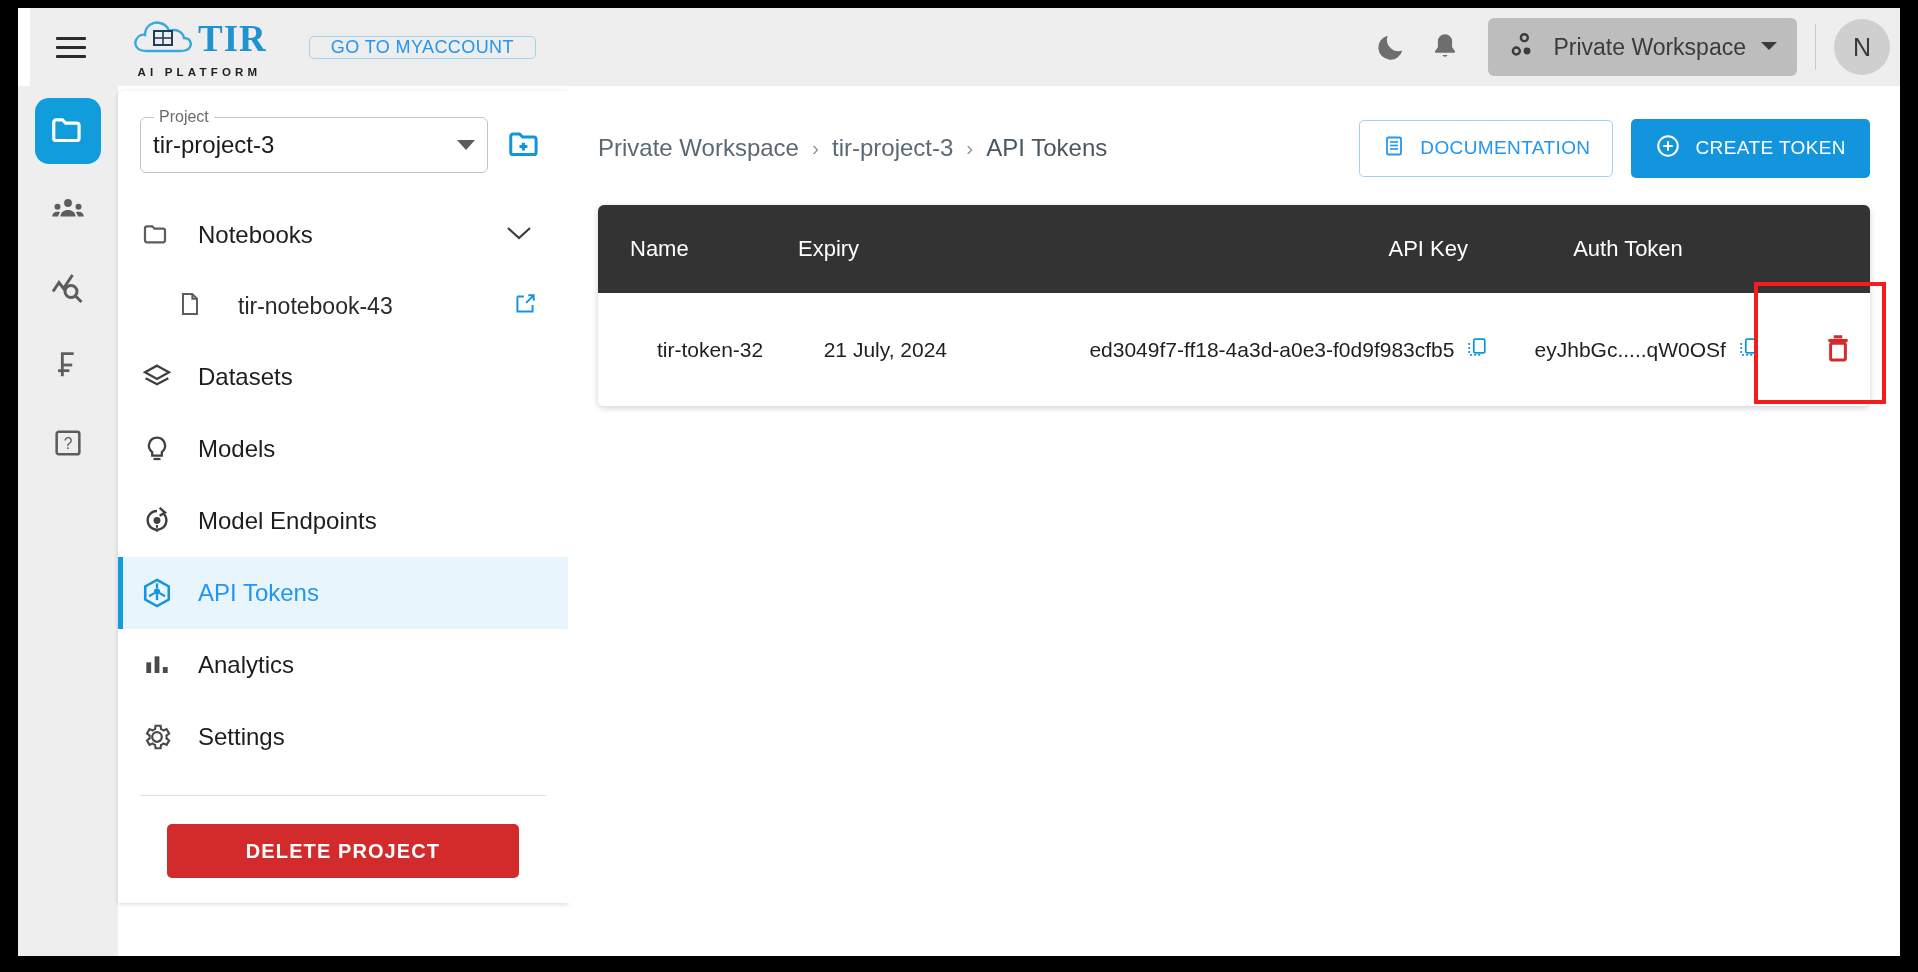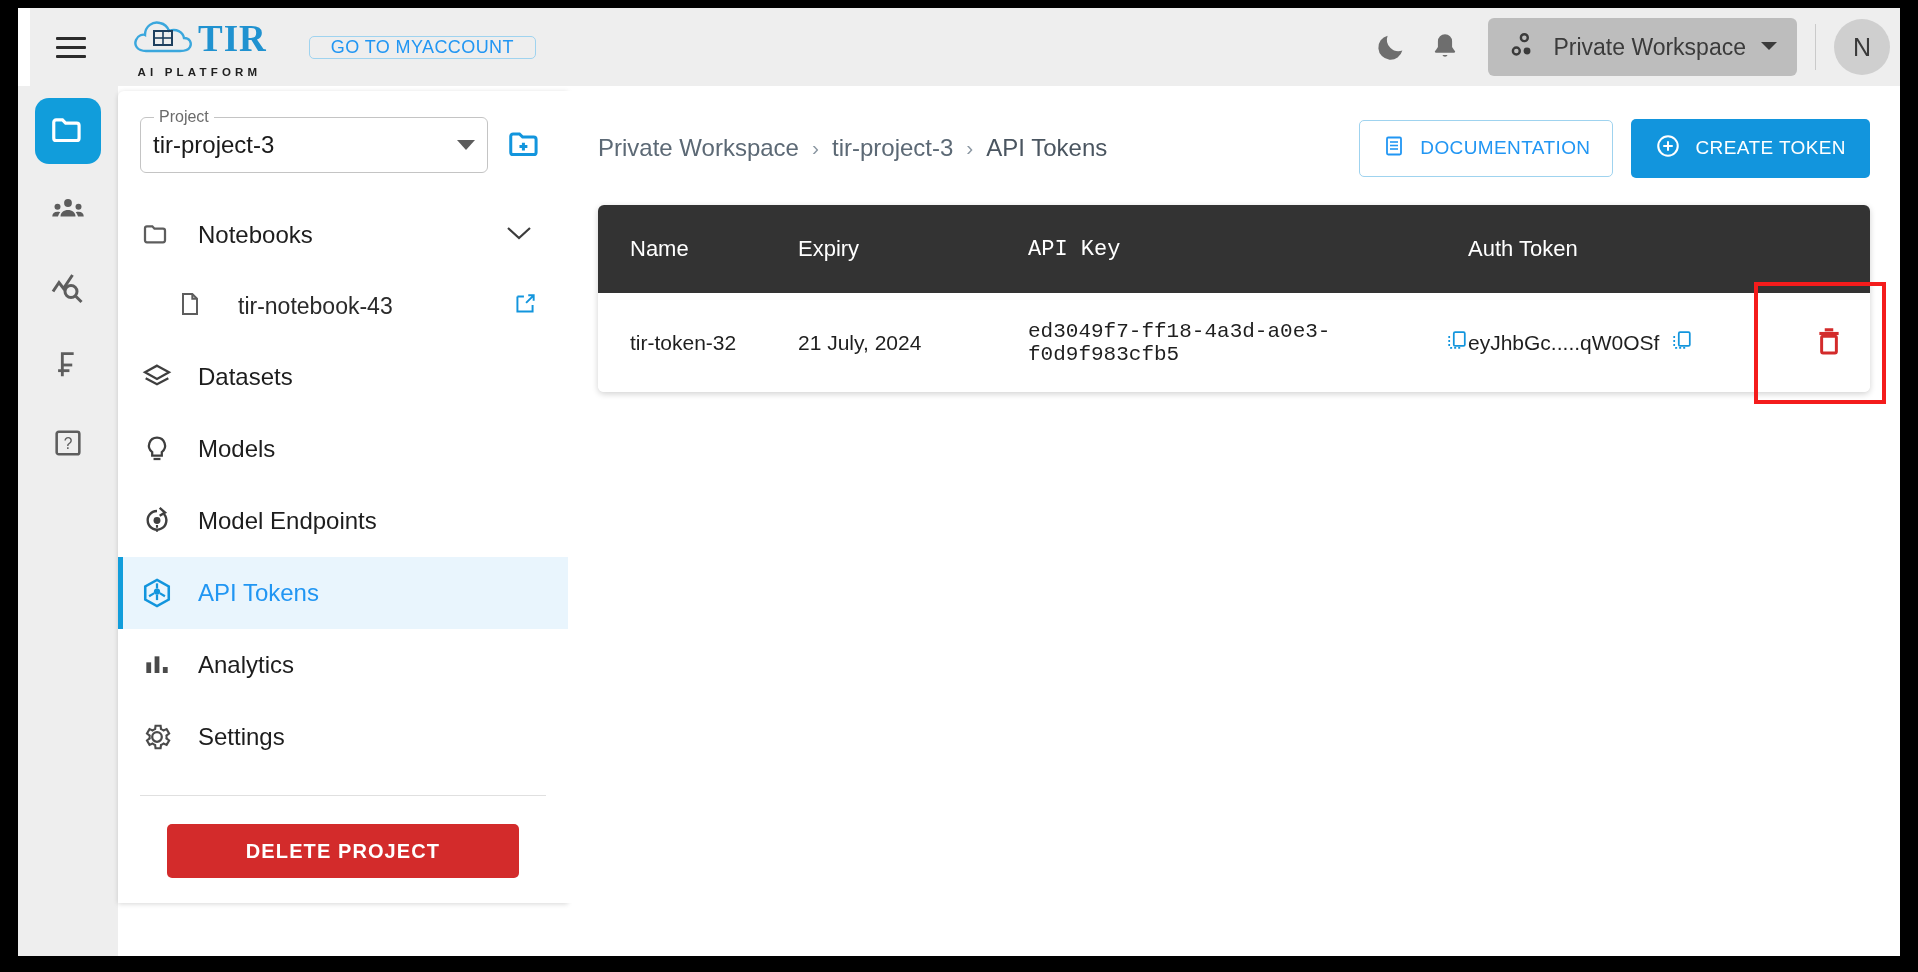--- a/index.html
+++ b/index.html
@@ -176,26 +176,26 @@
     margin: 28px 30px 0 30px;
     border-radius: 6px; overflow: hidden;
     box-shadow: 0 2px 6px rgba(0,0,0,.18);
     background: #fff;
   }
   .thead {
     display: flex; background: #333333; color: #fff;
     height: 88px; align-items: center;
   }
   .tbody-row {
-    display: flex; background: #fff; height: 99px; align-items: center;
+    display: flex; background: #fff; height: 113px; align-items: center; padding-left: 27px;
   }
   .col-name   { width: 200px; padding-left: 32px; }
   .col-expiry { width: 230px; }
-  .col-apikey { width: 440px; text-align: left; font-family: Liberation Mono, monospace; }
-  .col-auth   { width: 320px; text-align: left; }
+  .col-apikey { width: 440px; text-align: right; }
+  .col-auth   { width: 320px; text-align: center; }
   .col-action { flex: 1; display: flex; align-items: center; justify-content: center; }
   .thead .th { font-size: 22px; font-weight: 400; }
   .tbody-row .td { font-size: 21px; color: #1f1f1f; }
   .cell-inline { display: inline-flex; align-items: center; gap: 12px; justify-content: center; }
   .copy-icon { cursor: pointer; }
   .delete-cell-wrap { position: relative; width: 100%; height: 100%; display:flex; align-items:center; justify-content:center;}
   .delete-btn {
     background: transparent; border: none; cursor: pointer;
     width: 64px; height: 64px; display:flex; align-items:center; justify-content:center;
   }

